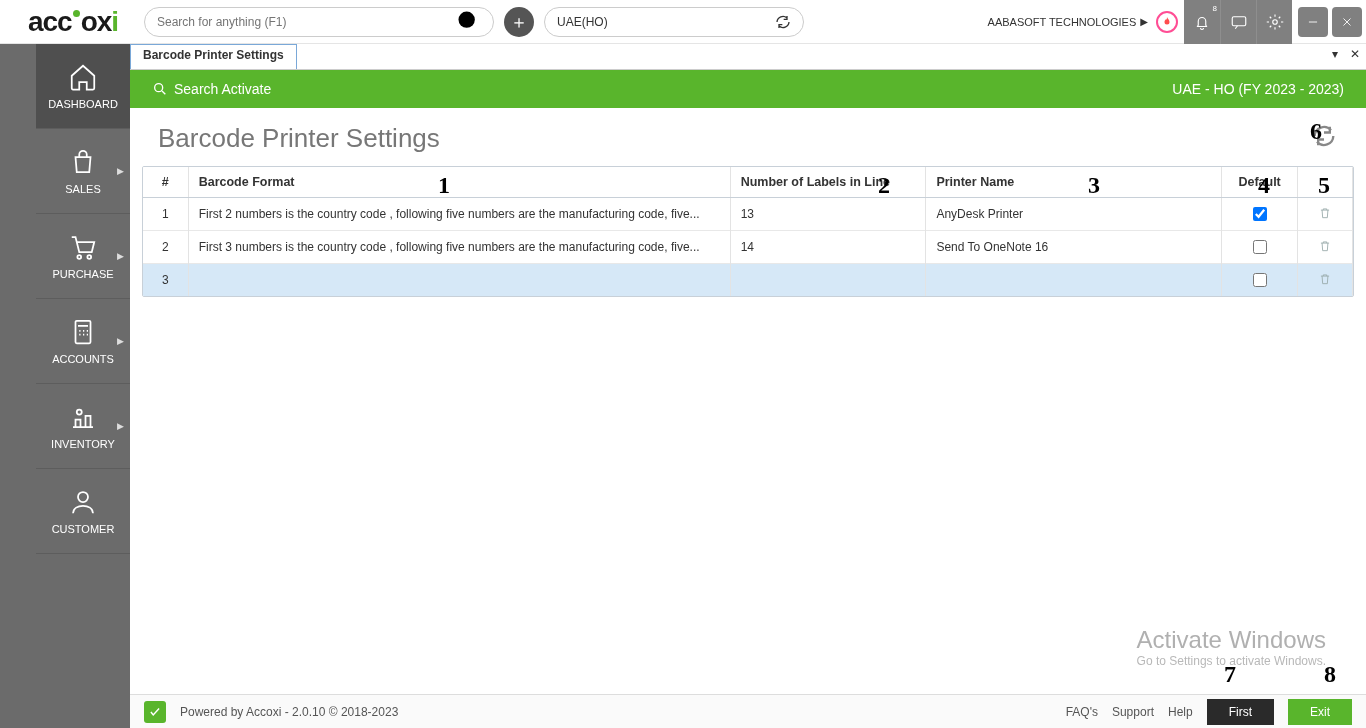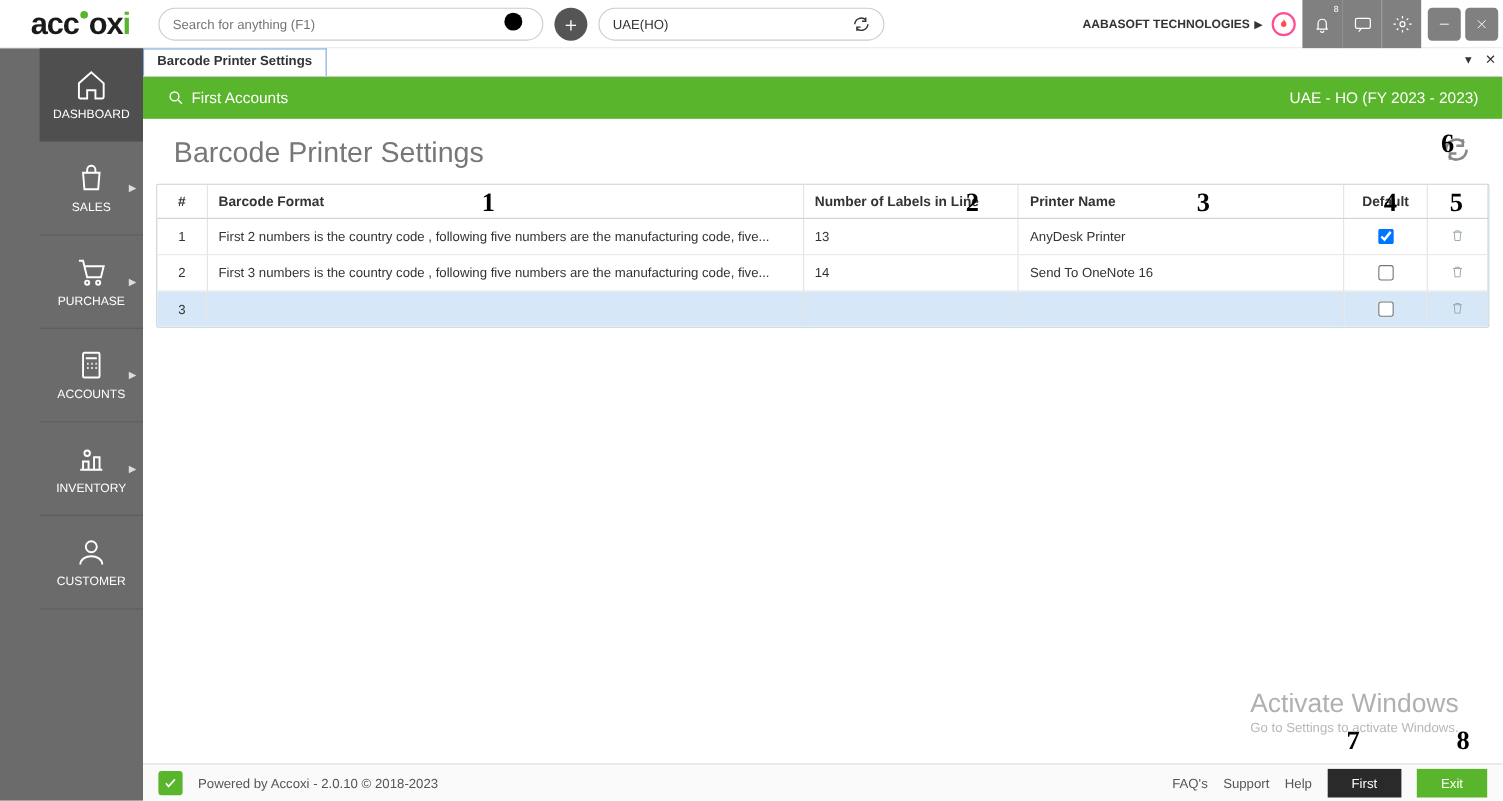--- a/index.html
+++ b/index.html
@@ -10,21 +10,21 @@
   .topbar { height:44px; display:flex; align-items:center; background:#fff; border-bottom:1px solid #e5e5e5; }
   .logo { width:130px; height:44px; display:flex; align-items:center; justify-content:center; margin-left:8px;text-align:right; }
   .logo-text { font-size:28px; font-weight:800; letter-spacing:-1px; color:#1a1a1a; }
   .logo-text .dot { display:inline-block; width:7px; height:7px; background:#59b52c; border-radius:50%; margin:0 1px; position:relative; top:-14px; }
   .search-wrap { flex:0 0 350px; display:flex; border:1px solid #ccc; border-radius:18px; height:30px; margin-left:6px; padding:0 10px; }
   .search-wrap input { flex:1; border:none; outline:none; font-size:12px; color:#555; background:transparent; }
   .plus-btn { width:30px; height:30px; border-radius:50%; background:#555; color:#fff; display:flex; align-items:center; justify-content:center; margin:0 10px; font-size:18px; cursor:pointer; }
   .branch-wrap { flex:0 0 260px; display:flex; align-items:center; border:1px solid #ccc; border-radius:18px; height:30px; padding:0 12px; justify-content:space-between; }
   .branch-wrap span { font-size:12px; color:#333; }
   .top-spacer { flex:1; }
-  .company { font-size:11px; font-weight:700; color:#333; margin-right:4px; }
+  .company { font-size:11px; font-weight:400; color:#333; margin-right:4px; }
   .company-caret { font-size:10px; color:#333; margin-right:8px; }
   .fire-badge { width:22px; height:22px; border-radius:50%; border:2px solid #ff4d94; display:flex; align-items:center; justify-content:center; margin-right:6px; }
   .fire-badge svg { width:12px; height:12px; }
   .icon-strip { display:flex; height:44px; }
   .icon-cell { width:36px; height:44px; background:#808080; display:flex; align-items:center; justify-content:center; position:relative; }
   .icon-cell + .icon-cell { border-left:1px solid #8e8e8e; }
   .icon-cell svg { width:18px; height:18px; stroke:#fff; fill:none; stroke-width:1.5; }
   .badge-num { position:absolute; top:4px; right:3px; font-size:8px; color:#fff; }
   .win-btns { display:flex; height:44px; margin-left:6px; }
   .win-btn { width:30px; height:30px; margin:7px 4px 0 0; background:#808080; border-radius:4px; display:flex; align-items:center; justify-content:center; }
@@ -213,21 +213,21 @@
     <div class="tab-ctrl">▾</div>
     <div class="tab-ctrl">✕</div>
   </div>
 
   <div class="greenbar">
     <div class="left">
       <svg viewBox="0 0 24 24">
           <circle cx="10" cy="10" r="6"></circle>
           <path d="M15 15l5 5"></path>
         </svg>
-      <span>First Accounts</span>
+      <span>Search Activate</span>
     </div>
     <span>UAE - HO (FY 2023 - 2023)</span>
   </div>
 
   <div class="page-head">
     <span class="page-title">Barcode Printer Settings</span>
     <div class="refresh-big">
       <svg viewBox="0 0 24 24">
           <path d="M4 12a8 8 0 0 1 14-5M20 12a8 8 0 0 1-14 5M17 4v5h-5M7 20v-5h5"></path>
         </svg>

